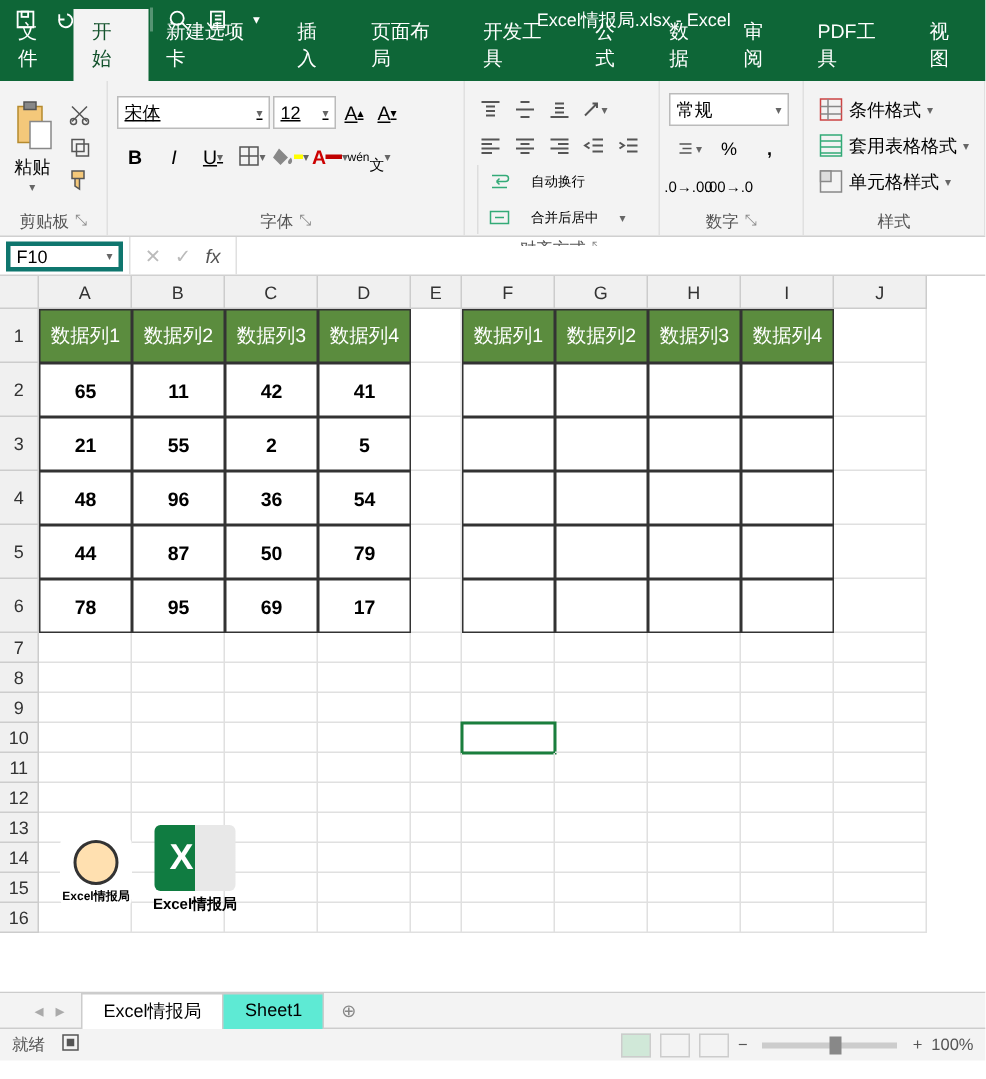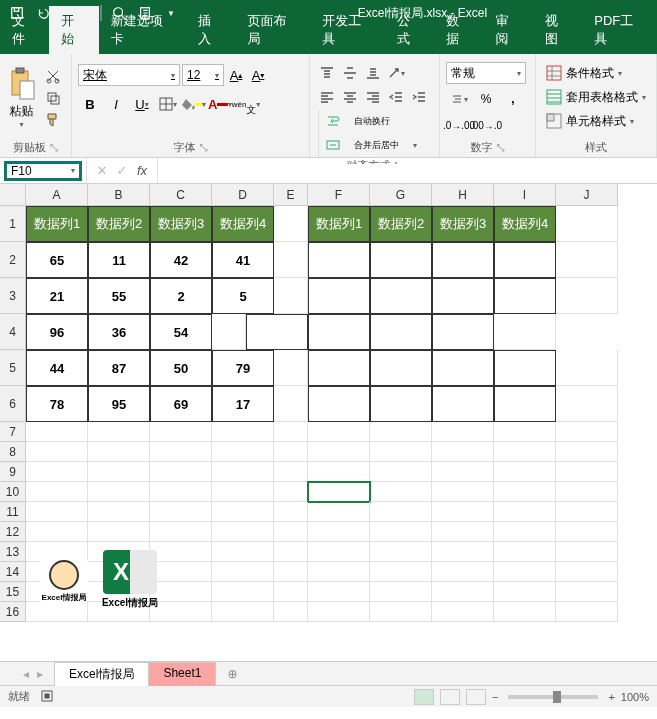--- a/index.html
+++ b/index.html
@@ -97,21 +97,21 @@
 .logo2{width:64px;height:62px;display:flex;flex-direction:column;align-items:center;}
 .logo2 .xicon{width:54px;height:44px;background:linear-gradient(90deg,#107c41 50%,#e8e8e8 50%);border-radius:4px;position:relative;display:flex;align-items:center;justify-content:center;}
 .logo2 .xicon::before{content:"X";color:#fff;font-size:24px;font-weight:bold;position:absolute;left:10px;}
 .logo2 .lbl{font-size:10px;font-weight:bold;margin-top:2px;}
 
 
 .sheettabs{height:24px;border-top:1px solid #ccc;background:#f3f3f3;display:flex;align-items:center;padding-left:20px;}
 .sheettabs .nav{display:flex;gap:2px;margin-right:8px;color:#aaa;}
 .sheettabs .nav span{cursor:pointer;padding:0 3px;}
 .stab{padding:3px 14px;border:1px solid #ccc;border-bottom:none;background:#fff;font-size:12px;cursor:pointer;margin-right:-1px;}
-.stab.inactive{background:#fca5a5;}
+.stab.inactive{background:#5eead4;}
 .addtab{width:22px;height:22px;display:flex;align-items:center;justify-content:center;color:#888;cursor:pointer;margin-left:6px;}
 
 
 .status{height:22px;background:#f3f3f3;border-top:1px solid #ccc;display:flex;align-items:center;justify-content:space-between;padding:0 8px;font-size:11px;color:#555;}
 .status .right{display:flex;align-items:center;gap:6px;}
 .status .vbtn{width:20px;height:16px;border:1px solid #ccc;cursor:pointer;}
 .status .vbtn.active{background:#d0e8d8;}
 .status .zoom-slider{width:90px;height:4px;background:#ccc;position:relative;margin:0 4px;}
 .status .zoom-slider .thumb{position:absolute;left:50%;top:-4px;width:8px;height:12px;background:#888;}
 
@@ -162,22 +162,22 @@
 <div class="tabs" id="tabs-row">
     <div class="tab">文件</div>
     <div class="tab active">开始</div>
     <div class="tab">新建选项卡</div>
     <div class="tab">插入</div>
     <div class="tab">页面布局</div>
     <div class="tab">开发工具</div>
     <div class="tab">公式</div>
     <div class="tab">数据</div>
     <div class="tab">审阅</div>
+    <div class="tab">PDF工具</div>
     <div class="tab">视图</div>
-    <div class="tab">PDF工具</div>
   </div>
 
 <div class="ribbon">
 
   <div class="group" style="width:72px;">
     <div class="controls clip-main">
       <div class="paste-btn">
         <svg viewBox="0 0 28 34">
             <rect x="4" y="4" width="16" height="24" fill="#f4c87a" stroke="#b58a2e"></rect>
             <rect x="8" y="1" width="8" height="5" fill="#888" stroke="#555"></rect>
@@ -476,20 +476,21 @@
         <div class="cell data">2</div>
         <div class="cell data">5</div>
         <div class="cell narrow"></div>
         <div class="cell dataempty"></div>
         <div class="cell dataempty"></div>
         <div class="cell dataempty"></div>
         <div class="cell dataempty"></div>
         <div class="cell"></div>
       </div>
       <div class="crow">
+        <div class="cell data">48</div>
         <div class="cell data">96</div>
         <div class="cell data">36</div>
         <div class="cell data">54</div>
         <div class="cell narrow"></div>
         <div class="cell dataempty"></div>
         <div class="cell dataempty"></div>
         <div class="cell dataempty"></div>
         <div class="cell dataempty"></div>
         <div class="cell"></div>
       </div>

